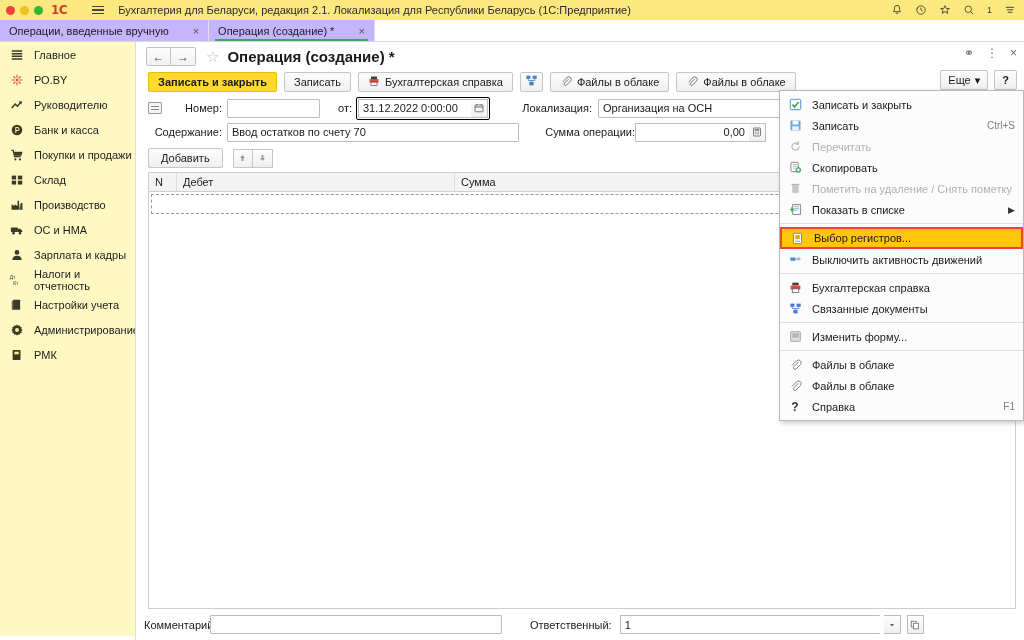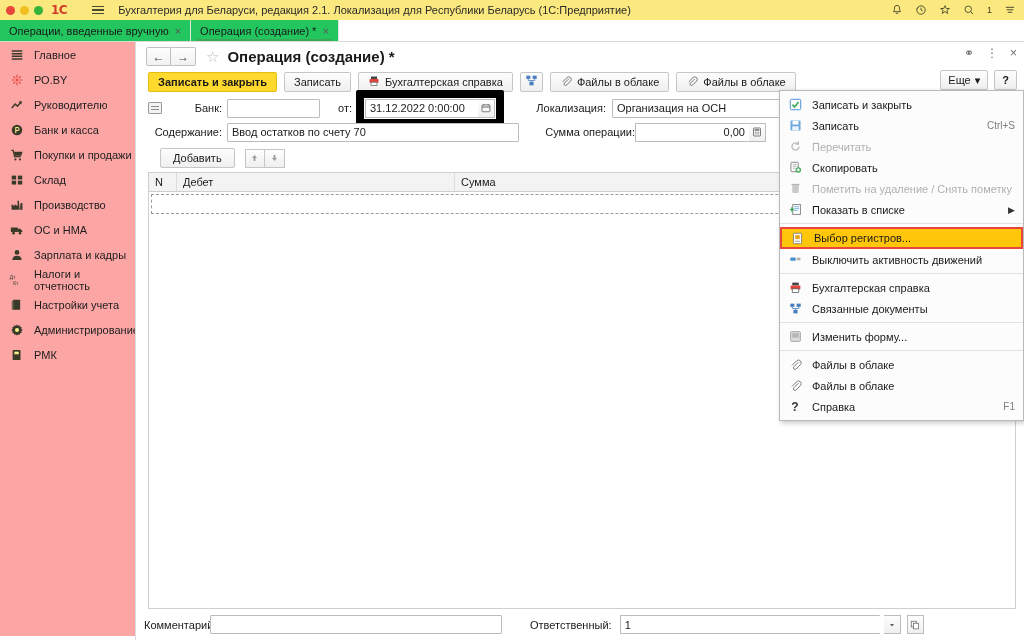--- a/index.html
+++ b/index.html
@@ -40,35 +40,35 @@
   .title-icons .cnt { font-size: 9px; }
   .ticon { display:inline-flex; width:13px; height:13px; align-items:center; justify-content:center; }
 
   
   .tabbar {
     height: 22px; background: #ffffff;
     display: flex; align-items: stretch;
     border-bottom: 1px solid #d9d9d9;
   }
   .tab {
-    display: flex; align-items: center; gap: 6px;
+    display: flex; align-items: center; gap: 24px;
     padding: 0 9px; font-size: 11px; color: #1a1a1a;
     border-right: 1px solid #e2e2e2; position: relative;
-    background: #22c55e; cursor: pointer; white-space: nowrap;
+    background: #c4b5fd; cursor: pointer; white-space: nowrap;
   }
   .tab.active::after {
     content: ''; position: absolute; left: 6px; right: 6px; bottom: 0;
     height: 2px; background: #3aa856;
   }
   .tab .x { font-size: 11px; color: #555; }
 
   
   .sidebar {
     position: absolute; left: 0; top: 42px; width: 135px; bottom: 4px;
-    background: #fca5a5;
+    background: #fef9c3;
   }
   .side-item {
     display: flex; align-items: center; gap: 10px;
     height: 25px; padding-left: 9px; font-size: 11px; color: #1d1d1d;
     cursor: pointer;
   }
   .side-ico {
     width: 15px; height: 15px; flex: 0 0 15px;
     display: flex; align-items: center; justify-content: center;
     color: #3a3a28;
@@ -128,40 +128,40 @@
   
   .fields { padding: 3px 8px 0 10px; position: relative; }
   .frow { display: flex; align-items: center; height: 22px; }
   .lbl { font-size: 11px; color: #1a1a1a; text-align: right; }
   .inp {
     height: 19px; border: 1px solid #bcbcbc; border-radius: 1px;
     background: #fff; font-size: 11px; color: #1a1a1a;
     padding: 0 4px; display: flex; align-items: center;
   }
   .redbox {
-    border: 8px solid #000000; border-radius: 2px;
+    border: 1px solid #000000; border-radius: 2px;
     padding: 1px; display: inline-flex; align-items: center;
   }
   .fieldbtn {
     width: 17px; height: 19px; border: 1px solid #bcbcbc; border-left: none;
     background: linear-gradient(#fdfdfd,#f0f0f0);
     display: flex; align-items: center; justify-content: center;
     font-size: 10px; color: #555; cursor: pointer;
   }
   .mini-ico {
     width: 14px; height: 12px; border: 1px solid #9a9a9a; border-radius: 1px;
     display: inline-block; position: relative; background: #f4f4f4;
   }
   .mini-ico::after {
     content: ''; position: absolute; left: 2px; right: 2px; top: 3px;
     height: 1px; background: #8a8a8a; box-shadow: 0 3px 0 #8a8a8a;
   }
 
   
-  .addrow { display: flex; align-items: center; gap: 10px; padding: 5px 0 4px 24px; }
+  .addrow { display: flex; align-items: center; gap: 10px; padding: 5px 0 4px 12px; }
   .arrbtns { display: flex; }
   .arrbtn {
     width: 20px; height: 19px; border: 1px solid #c6c6c6;
     background: linear-gradient(#fdfdfd,#efefef);
     display: flex; align-items: center; justify-content: center;
     font-size: 10px; color: #888; cursor: pointer;
   }
   .arrbtn + .arrbtn { border-left: none; }
 
   
@@ -472,21 +472,21 @@
           <span>Еще</span>
           <span>▾</span>
         </div>
         <div class="btn help">?</div>
       </div>
     </div>
 
     <div class="fields">
       <div class="frow">
         <span class="mini-ico" style="margin-left:2px"></span>
-        <span class="lbl" style="width:52px;margin-left:8px">Банк:</span>
+        <span class="lbl" style="width:52px;margin-left:8px">Номер:</span>
         <span class="inp" style="width:93px;margin-left:5px"></span>
         <span class="lbl" style="width:20px;margin-left:12px">от:</span>
         <span class="redbox" style="margin-left:4px">
           <span class="inp" style="width:113px;border-right:none">31.12.2022  0:00:00</span>
           <span class="fieldbtn">
             <svg width="10" height="10" viewBox="0 0 16 16">
                 <rect x="1.6" y="3" width="12.8" height="11" rx="1" fill="none" stroke="#555" stroke-width="1.2"></rect>
                 <path d="M1.6 6.4h12.8" stroke="#555" stroke-width="1.4"></path>
                 <path d="M4.6 1.6v2.6M11.4 1.6v2.6" stroke="#555" stroke-width="1.2"></path>
               </svg>

